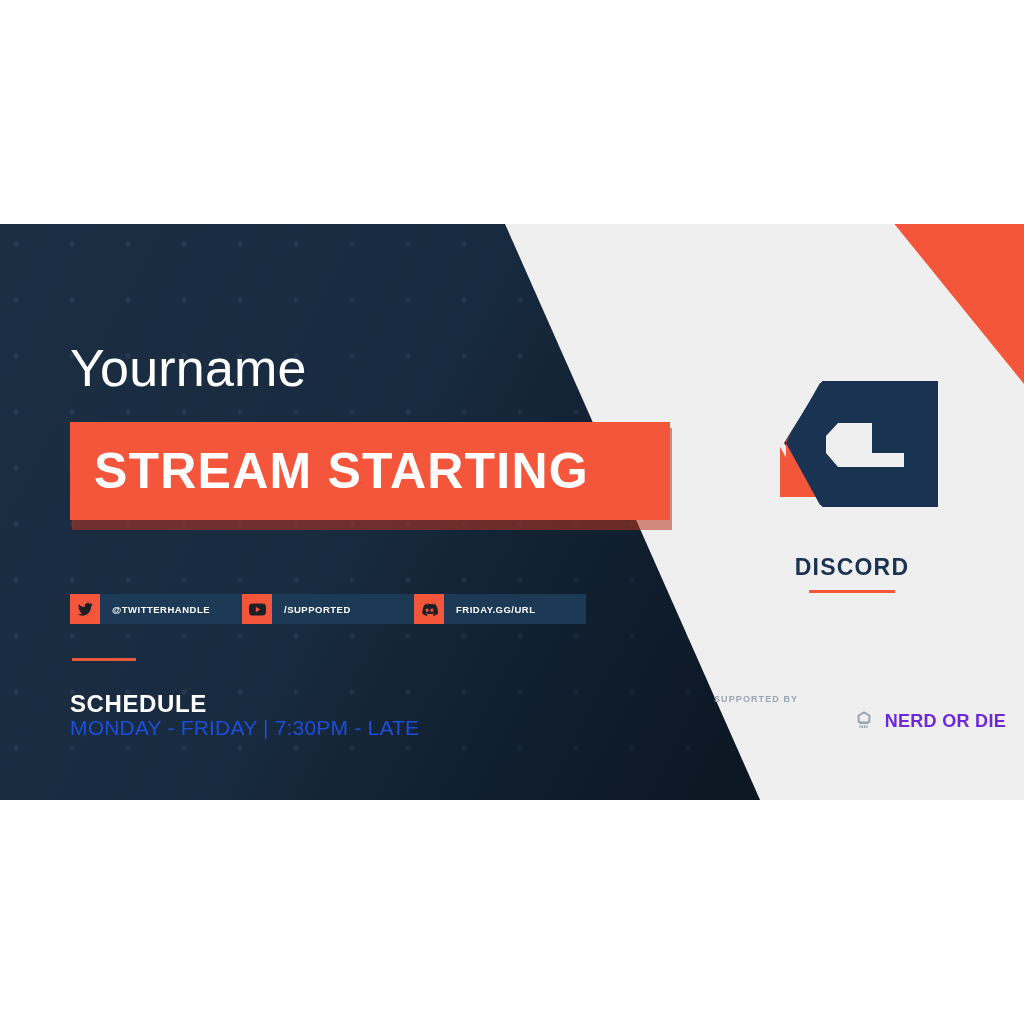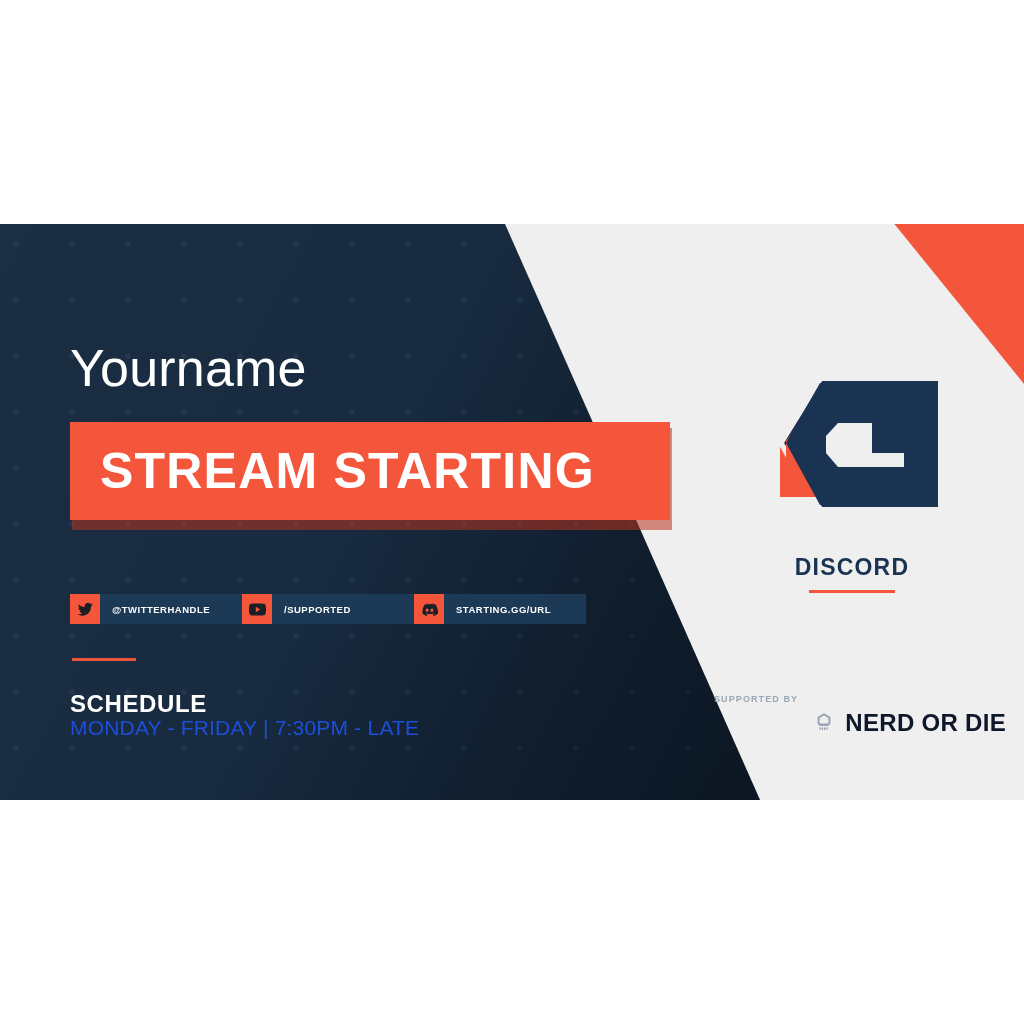--- a/index.html
+++ b/index.html
@@ -118,21 +118,21 @@
     position: absolute;
     left: 0;
     top: 0;
     width: 600px;
     height: 98px;
     background: #f4563c;
     display: flex;
     align-items: center;
   }
   .headline-text {
-    padding-left: 30px;
+    padding-left: 24px;
     font-size: 50px;
     font-weight: 700;
     color: #ffffff;
     letter-spacing: 1.2px;
     white-space: nowrap;
   }
 
   
   .social-bar {
     position: absolute;
@@ -272,23 +272,23 @@
   .sponsor-row {
     margin-top: 5px;
     display: flex;
     align-items: center;
     justify-content: flex-end;
     gap: 9px;
     padding-right: 4px;
   }
   .sponsor-row svg { display: block; }
   .sponsor-name {
-    font-size: 24px;
-    font-weight: 700;
-    color: #0f172a;
+    font-size: 18px;
+    font-weight: 700;
+    color: #6d28d9;
     letter-spacing: 0.3px;
     white-space: nowrap;
   }
 </style>
 </head>
 <body>
 
 <div id="stage">
   <div id="canvas">
 
@@ -337,21 +337,21 @@
           </div>
         </div>
 
         <div class="social-item">
           <div class="social-chip">
             <svg width="17" height="13" viewBox="0 0 24 18" fill="#1b1f26">
               <path d="M20.3 1.6A19.8 19.8 0 0 0 15.4.2l-.3.5c1.7.4 3.2 1 4.6 1.9a16.6 16.6 0 0 0-13.5 0C7.6 1.7 9.1 1.1 10.8.7L10.5.2A19.8 19.8 0 0 0 5.6 1.6C2.5 6.2 1.7 10.7 2.1 15.1a20 20 0 0 0 6 3l1.2-1.9c-1-.4-1.9-.9-2.7-1.5l.7-.5a14.2 14.2 0 0 0 11.4 0l.7.5c-.8.6-1.7 1.1-2.7 1.5l1.2 1.9c2.2-.7 4.2-1.7 6-3 .5-5.1-.8-9.6-3.6-13.5zM8.6 12.4c-1.2 0-2.1-1.1-2.1-2.4S7.4 7.6 8.6 7.6s2.2 1.1 2.1 2.4c0 1.3-.9 2.4-2.1 2.4zm6.8 0c-1.2 0-2.1-1.1-2.1-2.4s.9-2.4 2.1-2.4 2.2 1.1 2.1 2.4c0 1.3-.9 2.4-2.1 2.4z"></path>
             </svg>
           </div>
           <div class="social-field sf-dc">
-            <span>STARTING.GG/URL</span>
+            <span>FRIDAY.GG/URL</span>
           </div>
         </div>
 
       </div>
 
       <div class="sched-rule"></div>
       <div class="sched-title">SCHEDULE</div>
       <div class="sched-line">MONDAY - FRIDAY | 7:30PM - LATE</div>
     </div>
 

